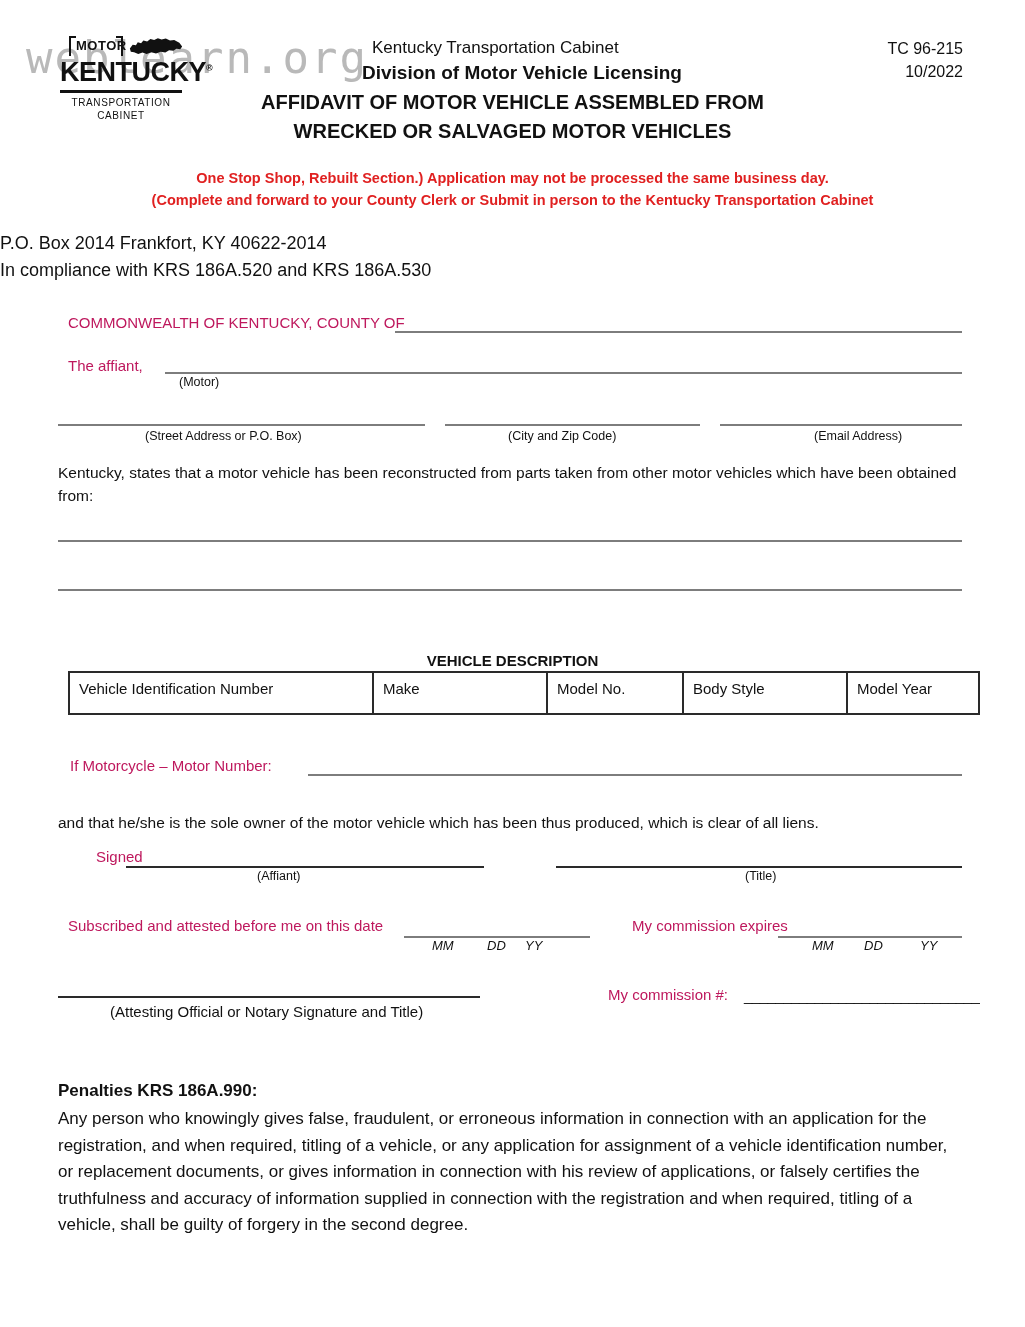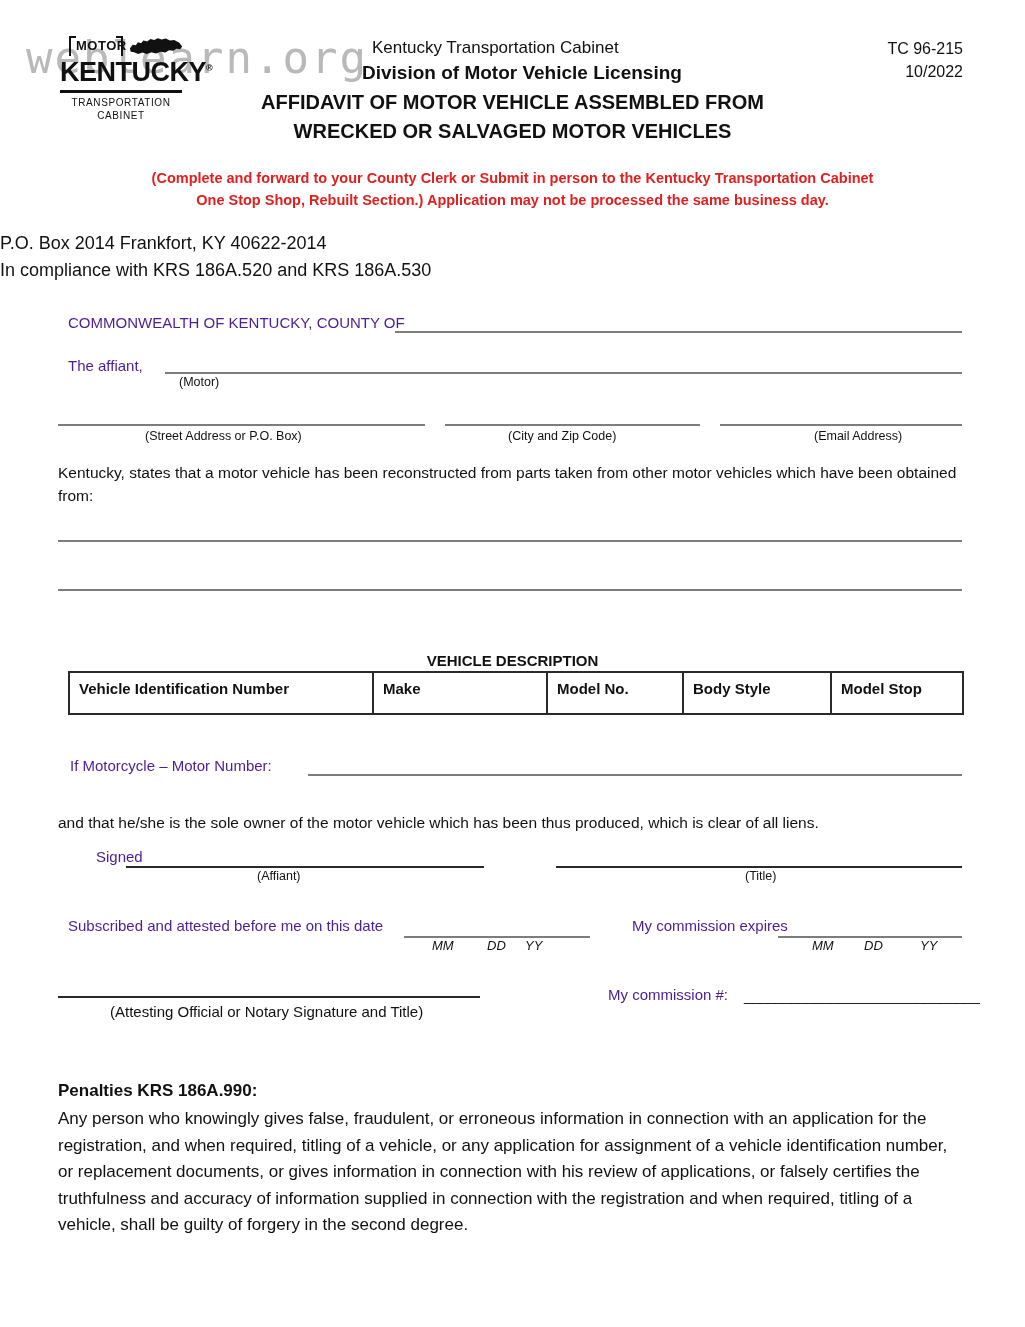--- a/index.html
+++ b/index.html
@@ -173,21 +173,21 @@
   .rule {
     position: absolute;
     background: #7d7d7d;
     height: 2px;
   }
   .rule.dark { background: #2a2a2a; height: 2px; }
 
   .lbl {
     position: absolute;
     font-size: 15px;
-    color: #4c1d95;
+    color: #be185d;
     white-space: nowrap;
   }
   .caption {
     position: absolute;
     font-size: 12.5px;
     color: #111;
     white-space: nowrap;
   }
   .caption.ital { font-style: italic; font-size: 13px; }
 
@@ -214,21 +214,21 @@
     top: 671px;
     width: 894px;
     border-collapse: collapse;
     table-layout: fixed;
   }
   table.vd th {
     border: 2px solid #2a2a2a;
     text-align: left;
     vertical-align: top;
     font-size: 15px;
-    font-weight: 700;
+    font-weight: 400;
     color: #111;
     padding: 7px 0 0 9px;
     height: 42px;
   }
 
   
   .pen-title {
     position: absolute;
     left: 58px;
     top: 1081px;
@@ -284,22 +284,22 @@
     <div>TC 96-215</div>
     <div>10/2022</div>
   </div>
 
   <div class="title">
     <div>AFFIDAVIT OF MOTOR VEHICLE ASSEMBLED FROM</div>
     <div>WRECKED OR SALVAGED MOTOR VEHICLES</div>
   </div>
 
   <div class="redblock">
+    <div>One Stop Shop, Rebuilt Section.)  Application may not be processed the same business day.</div>
     <div>(Complete and forward to your County Clerk or Submit in person to the Kentucky Transportation Cabinet</div>
-    <div>One Stop Shop, Rebuilt Section.)  Application may not be processed the same business day.</div>
   </div>
 
   <div class="addrblock">
     <div>P.O. Box 2014 Frankfort, KY 40622-2014</div>
     <div>In compliance with KRS 186A.520 and KRS 186A.530</div>
   </div>
 
   <div class="lbl" style="left:68px; top:314px;">COMMONWEALTH OF KENTUCKY, COUNTY OF</div>
   <div class="rule" style="left:395px; top:331px; width:567px;"></div>
 
@@ -321,22 +321,22 @@
   <div class="rule" style="left:58px; top:540px; width:904px;"></div>
   <div class="rule" style="left:58px; top:589px; width:904px;"></div>
 
   <div class="vd-title">VEHICLE DESCRIPTION</div>
   <table class="vd">
     <tbody>
         <tr>
       <th style="width:304px;">Vehicle Identification Number</th>
       <th style="width:174px;">Make</th>
       <th style="width:136px;">Model No.</th>
-      <th style="width:148px;">Body Style</th>
-      <th style="width:132px;">Model Stop</th>
+      <th style="width:164px;">Body Style</th>
+      <th style="width:132px;">Model Year</th>
     </tr>
   </tbody>
     </table>
 
   <div class="lbl" style="left:70px; top:757px;">If Motorcycle – Motor Number:</div>
   <div class="rule" style="left:308px; top:774px; width:654px;"></div>
 
   <div class="para" style="left:58px; top:811px; width:906px;">and that he/she is the sole owner of the motor vehicle which has been thus produced, which is clear of all liens.</div>
 
   <div class="lbl" style="left:68px; top:848px;margin-left:28px;">Signed</div>

